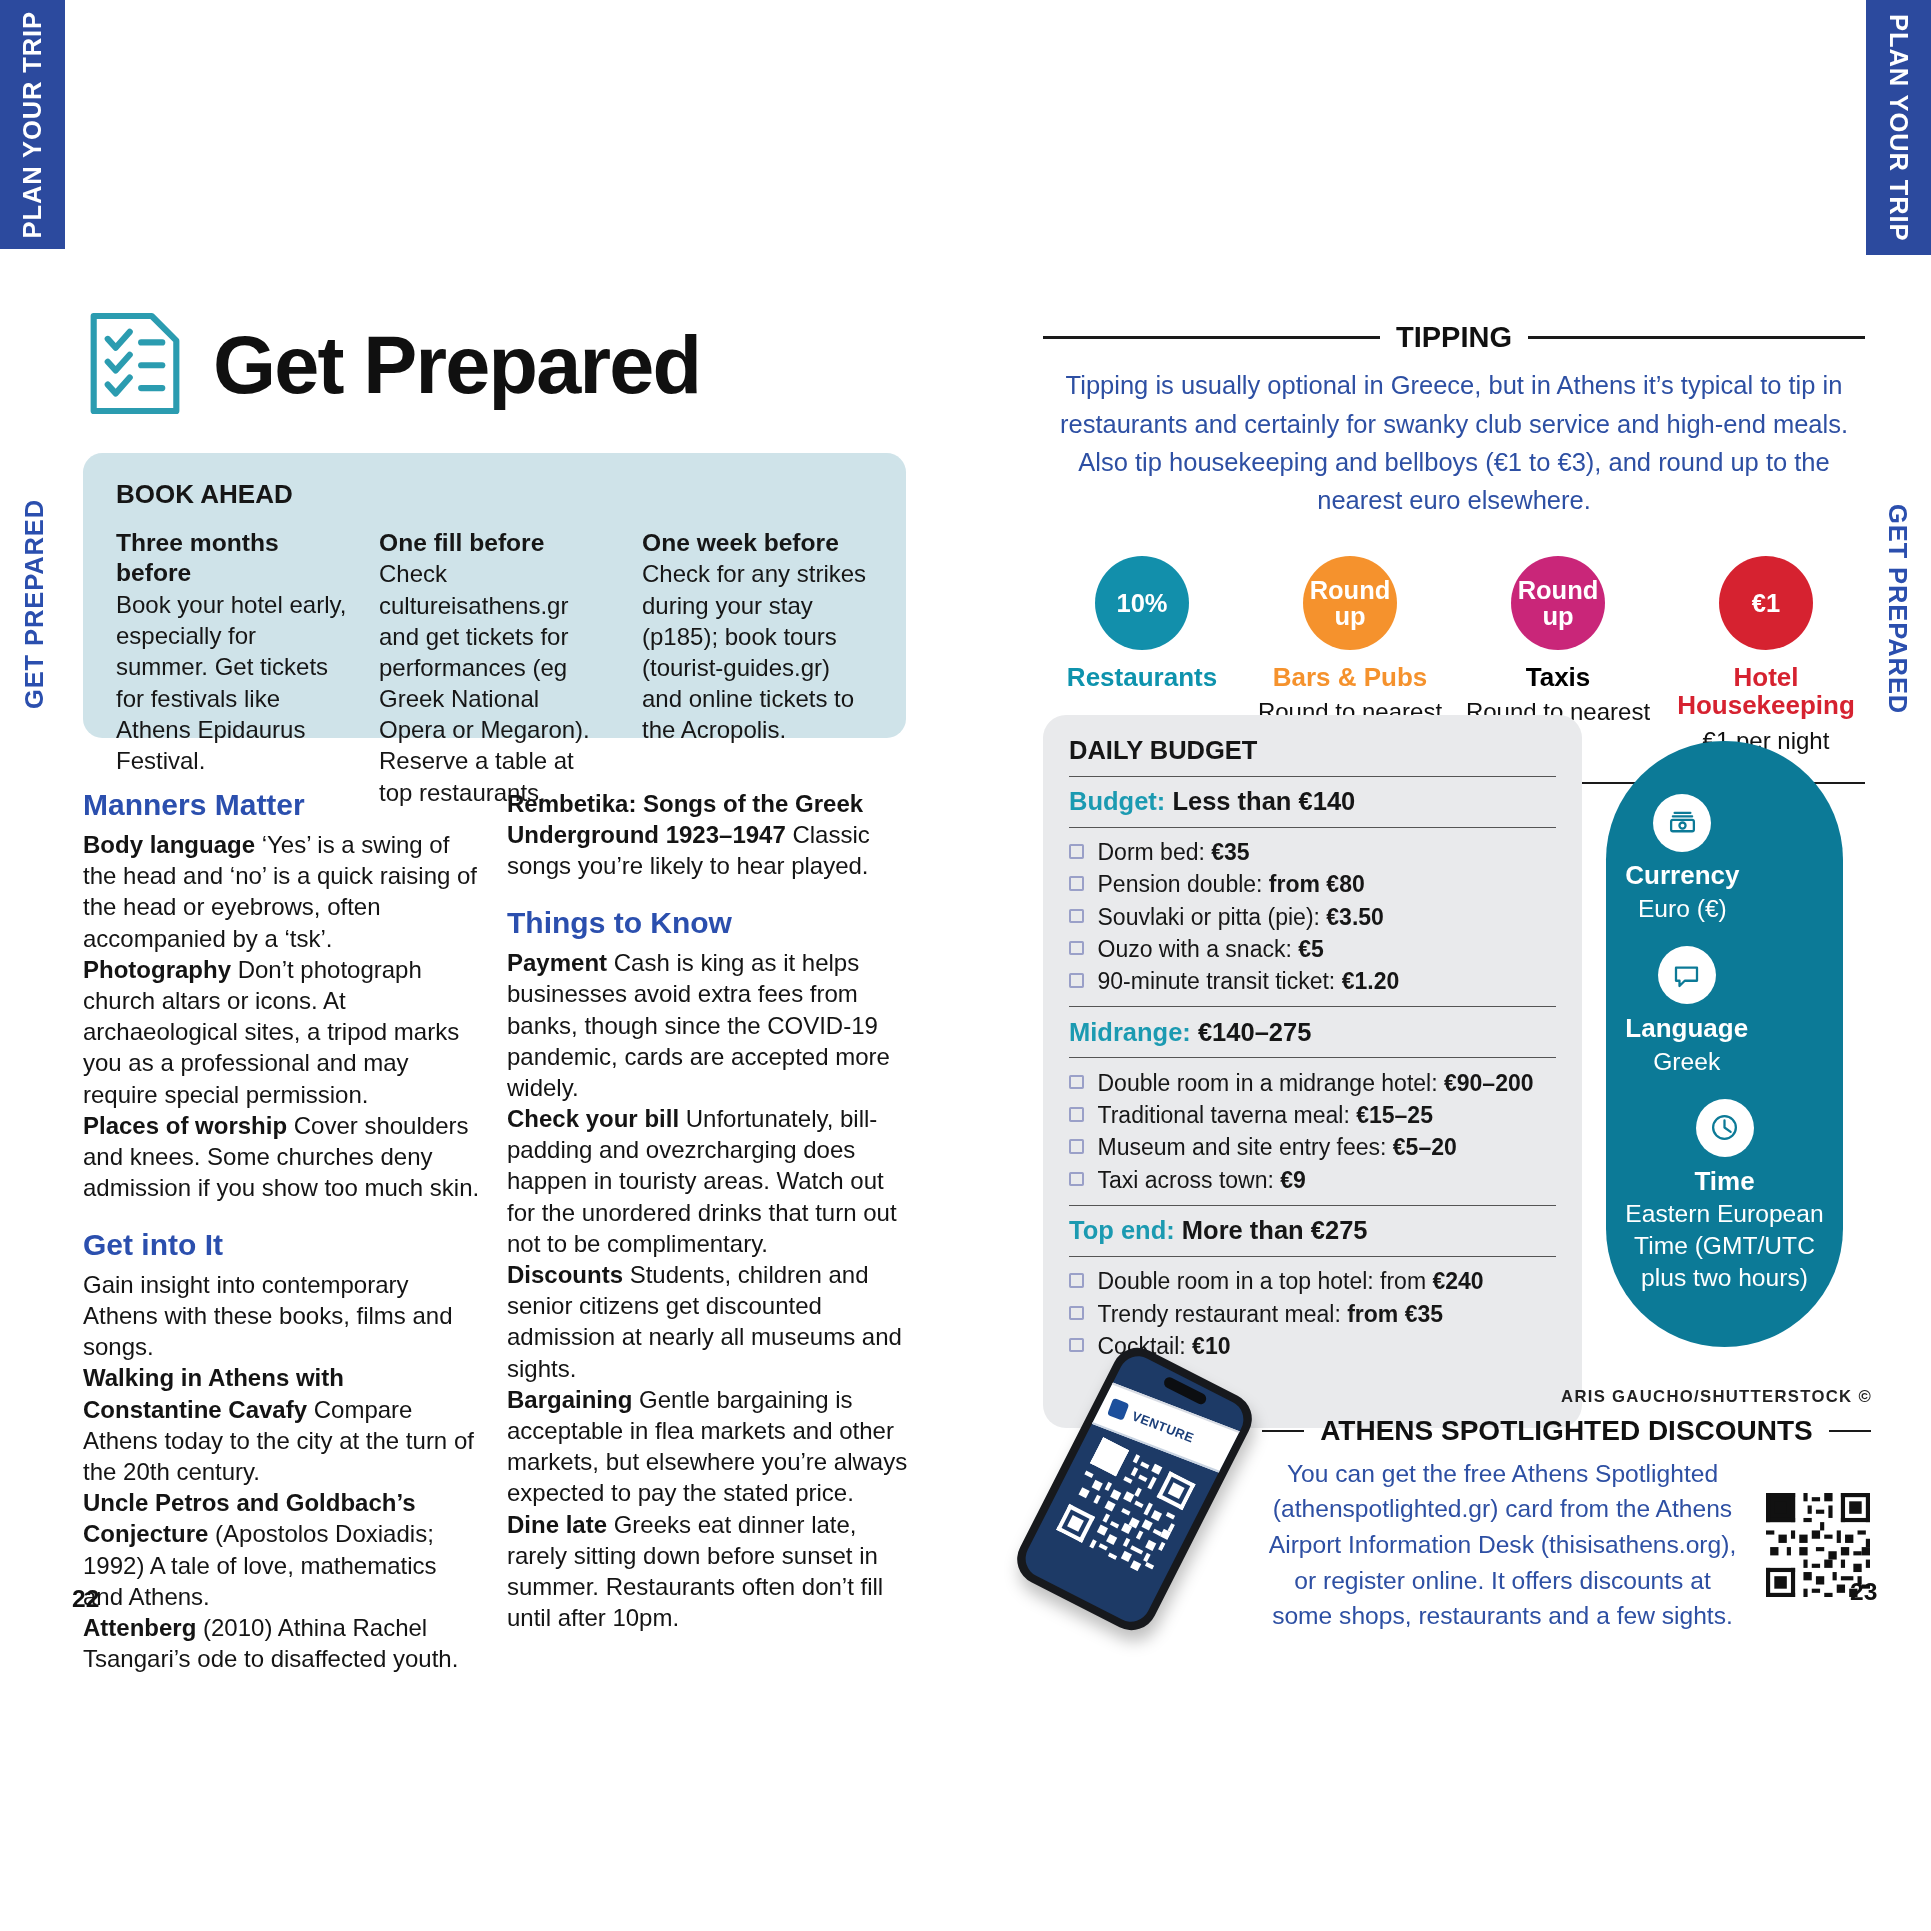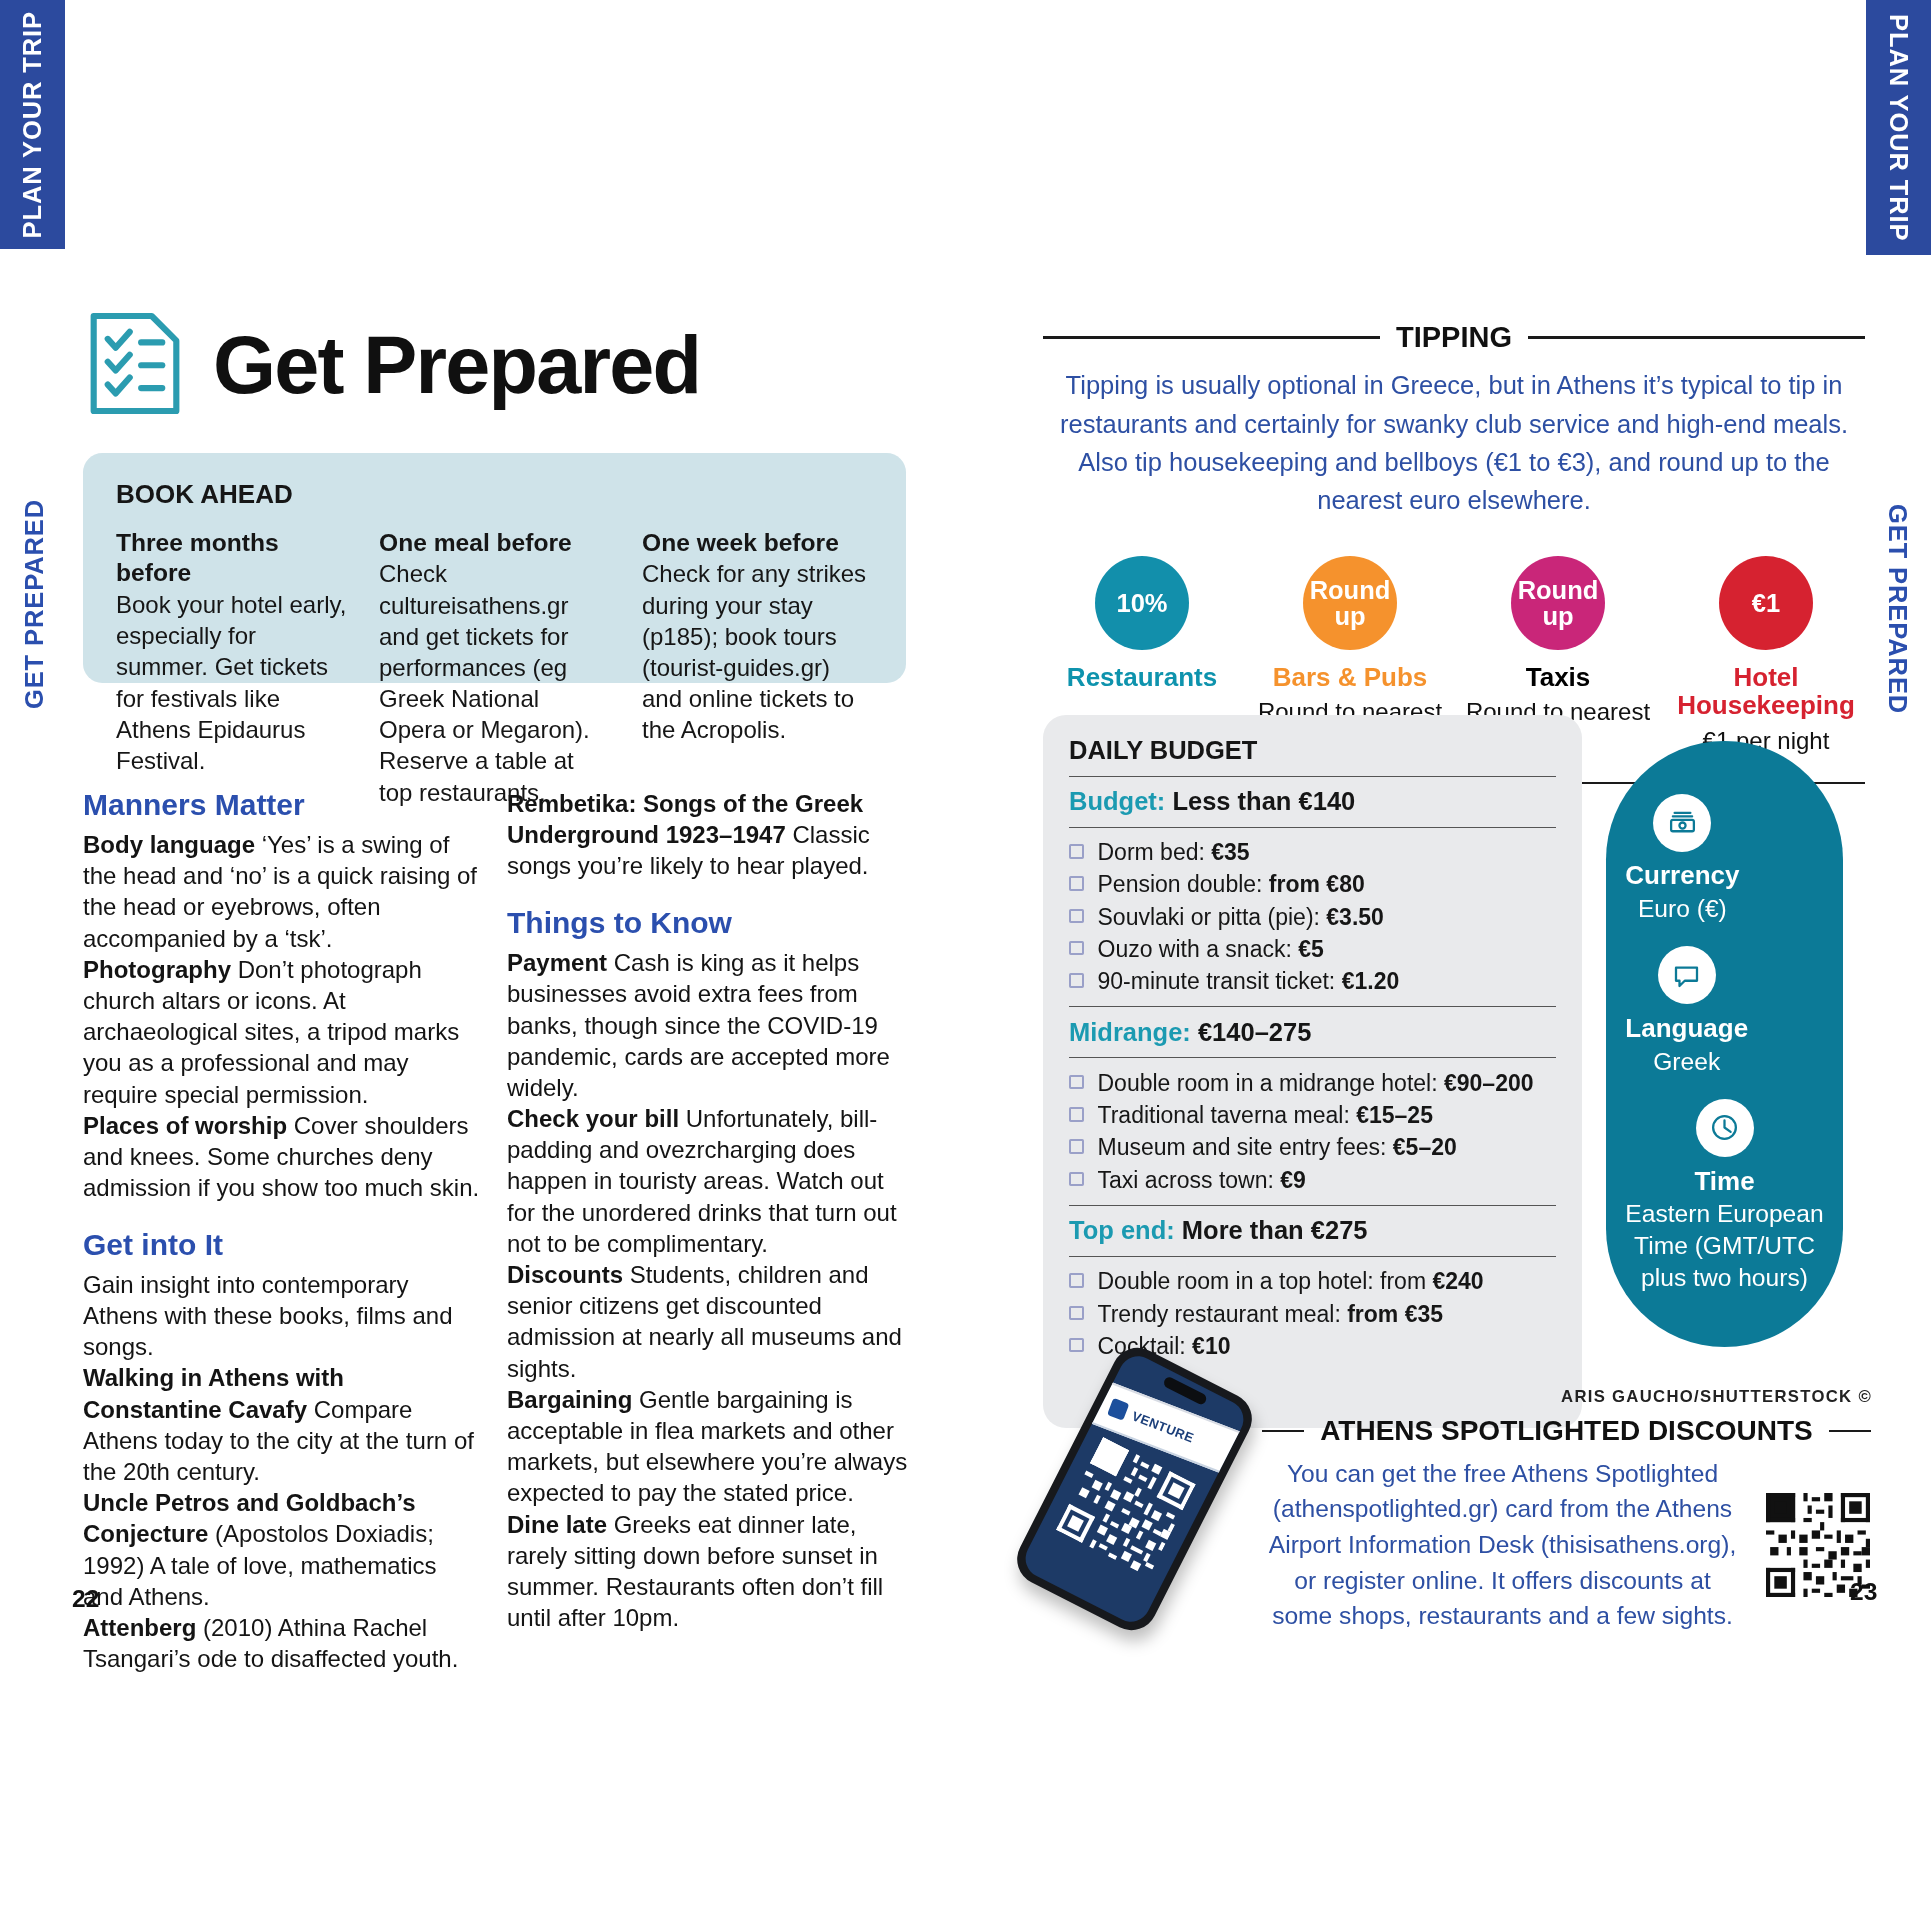--- a/index.html
+++ b/index.html
@@ -15,21 +15,21 @@
   .side-label.right{left:1870px;top:528px;width:54px;height:162px;}
   .vtext{writing-mode:vertical-rl;font-weight:700;font-size:25.5px;letter-spacing:0.9px;white-space:nowrap;}
   .vtext.up{transform:rotate(180deg);}
   .side-tab .vtext{color:#ffffff;}
 
   
   .title-row{position:absolute;left:83px;top:309px;display:flex;align-items:center;gap:26px;}
   .title-row h1{margin:0;font-size:81px;font-weight:700;letter-spacing:-1.8px;color:#101010;}
 
   
-  .book-ahead{position:absolute;left:83px;top:453px;width:823px;height:230px;background:#cfe3e9;
+  .book-ahead{position:absolute;left:83px;top:453px;width:823px;height:285px;background:#cfe3e9;
               border-radius:19.3px;padding:26px 33px;box-sizing:border-box;}
   .ba-head{font-size:26px;font-weight:700;margin-bottom:17.6px;}
   .ba-cols{display:flex;gap:32px;}
   .ba-col{flex:1;}
   .ba-lead{font-size:24.6px;font-weight:700;line-height:1.25;}
   .ba-text{font-size:24px;line-height:1.3;}
 
   
   .col{position:absolute;top:788px;}
   .col1{left:83px;width:397px;}
@@ -204,21 +204,21 @@
   </div>
 
   <div class="book-ahead">
     <div class="ba-head">BOOK AHEAD</div>
     <div class="ba-cols">
       <div class="ba-col">
         <div class="ba-lead">Three months before</div>
         <div class="ba-text">Book your hotel early, especially for summer. Get tickets for festivals like Athens Epidaurus Festival.</div>
       </div>
       <div class="ba-col">
-        <div class="ba-lead">One meal before</div>
+        <div class="ba-lead">One fill before</div>
         <div class="ba-text">Check cultureisathens.gr and get tickets for performances (eg Greek National Opera or Megaron). Reserve a table at top restaurants.</div>
       </div>
       <div class="ba-col">
         <div class="ba-lead">One week before</div>
         <div class="ba-text">Check for any strikes during your stay (p185); book tours (tourist-guides.gr) and online tickets to the Acropolis.</div>
       </div>
     </div>
   </div>
 
   <div class="col col1">

